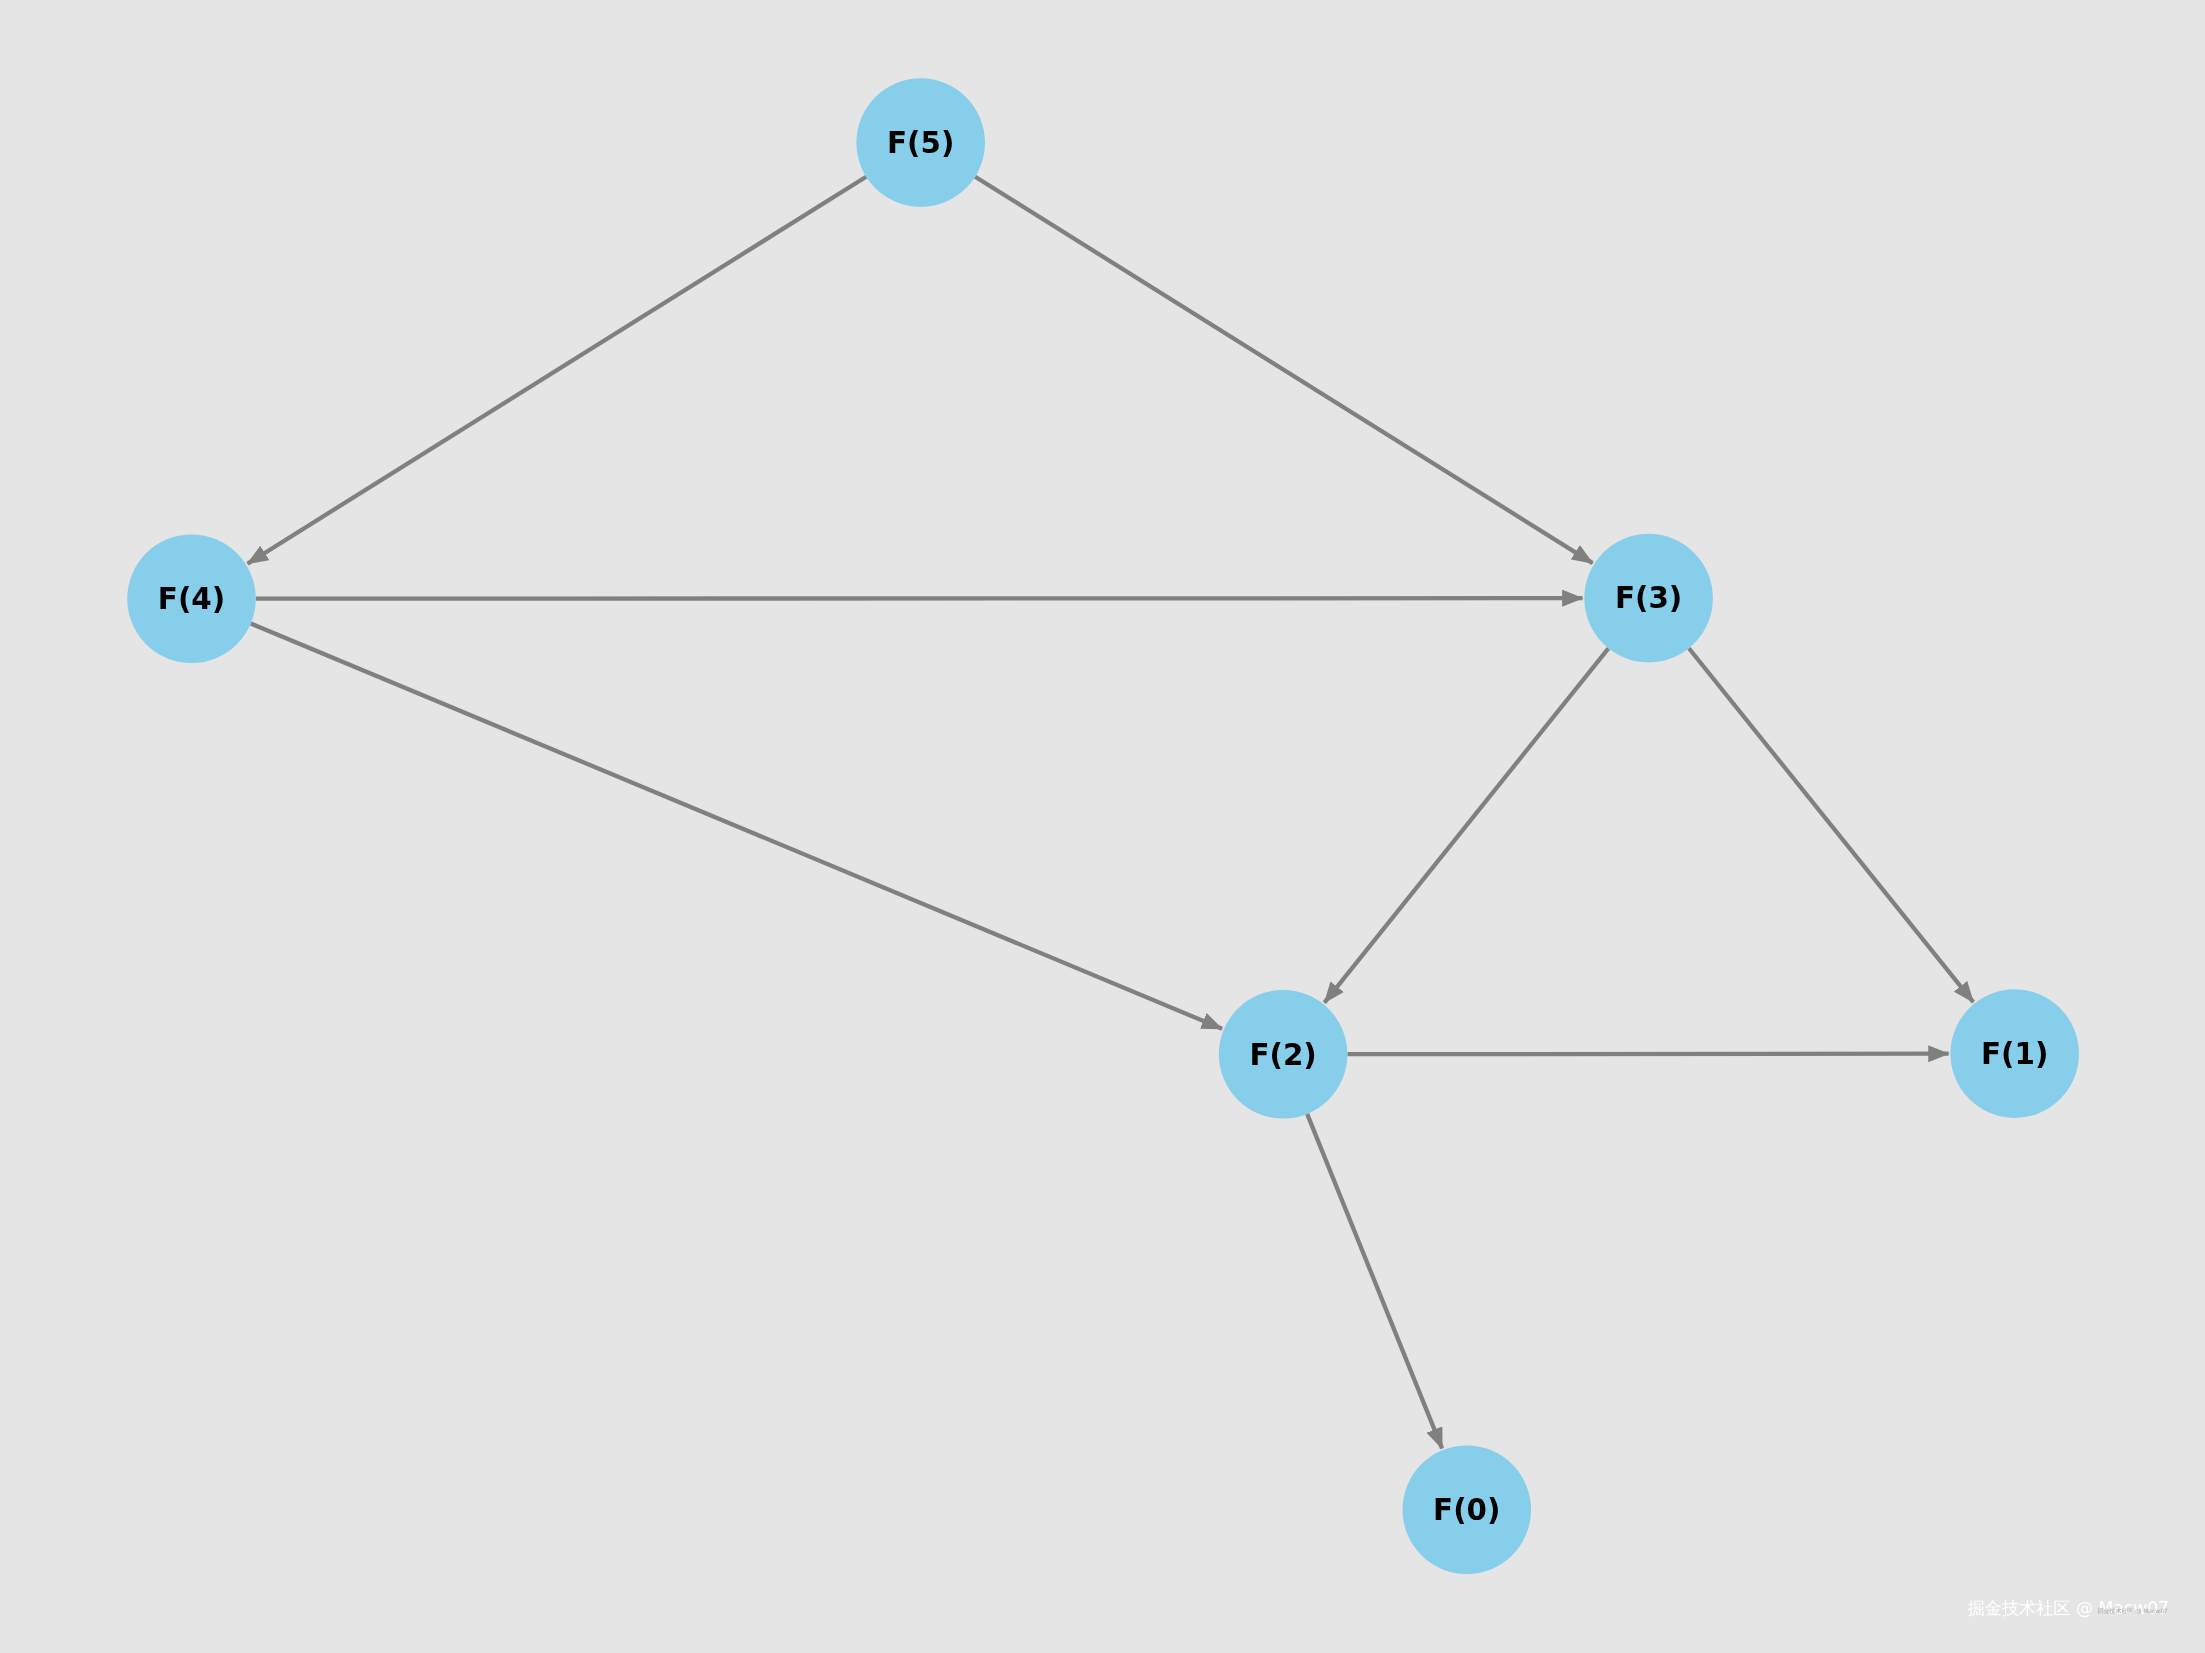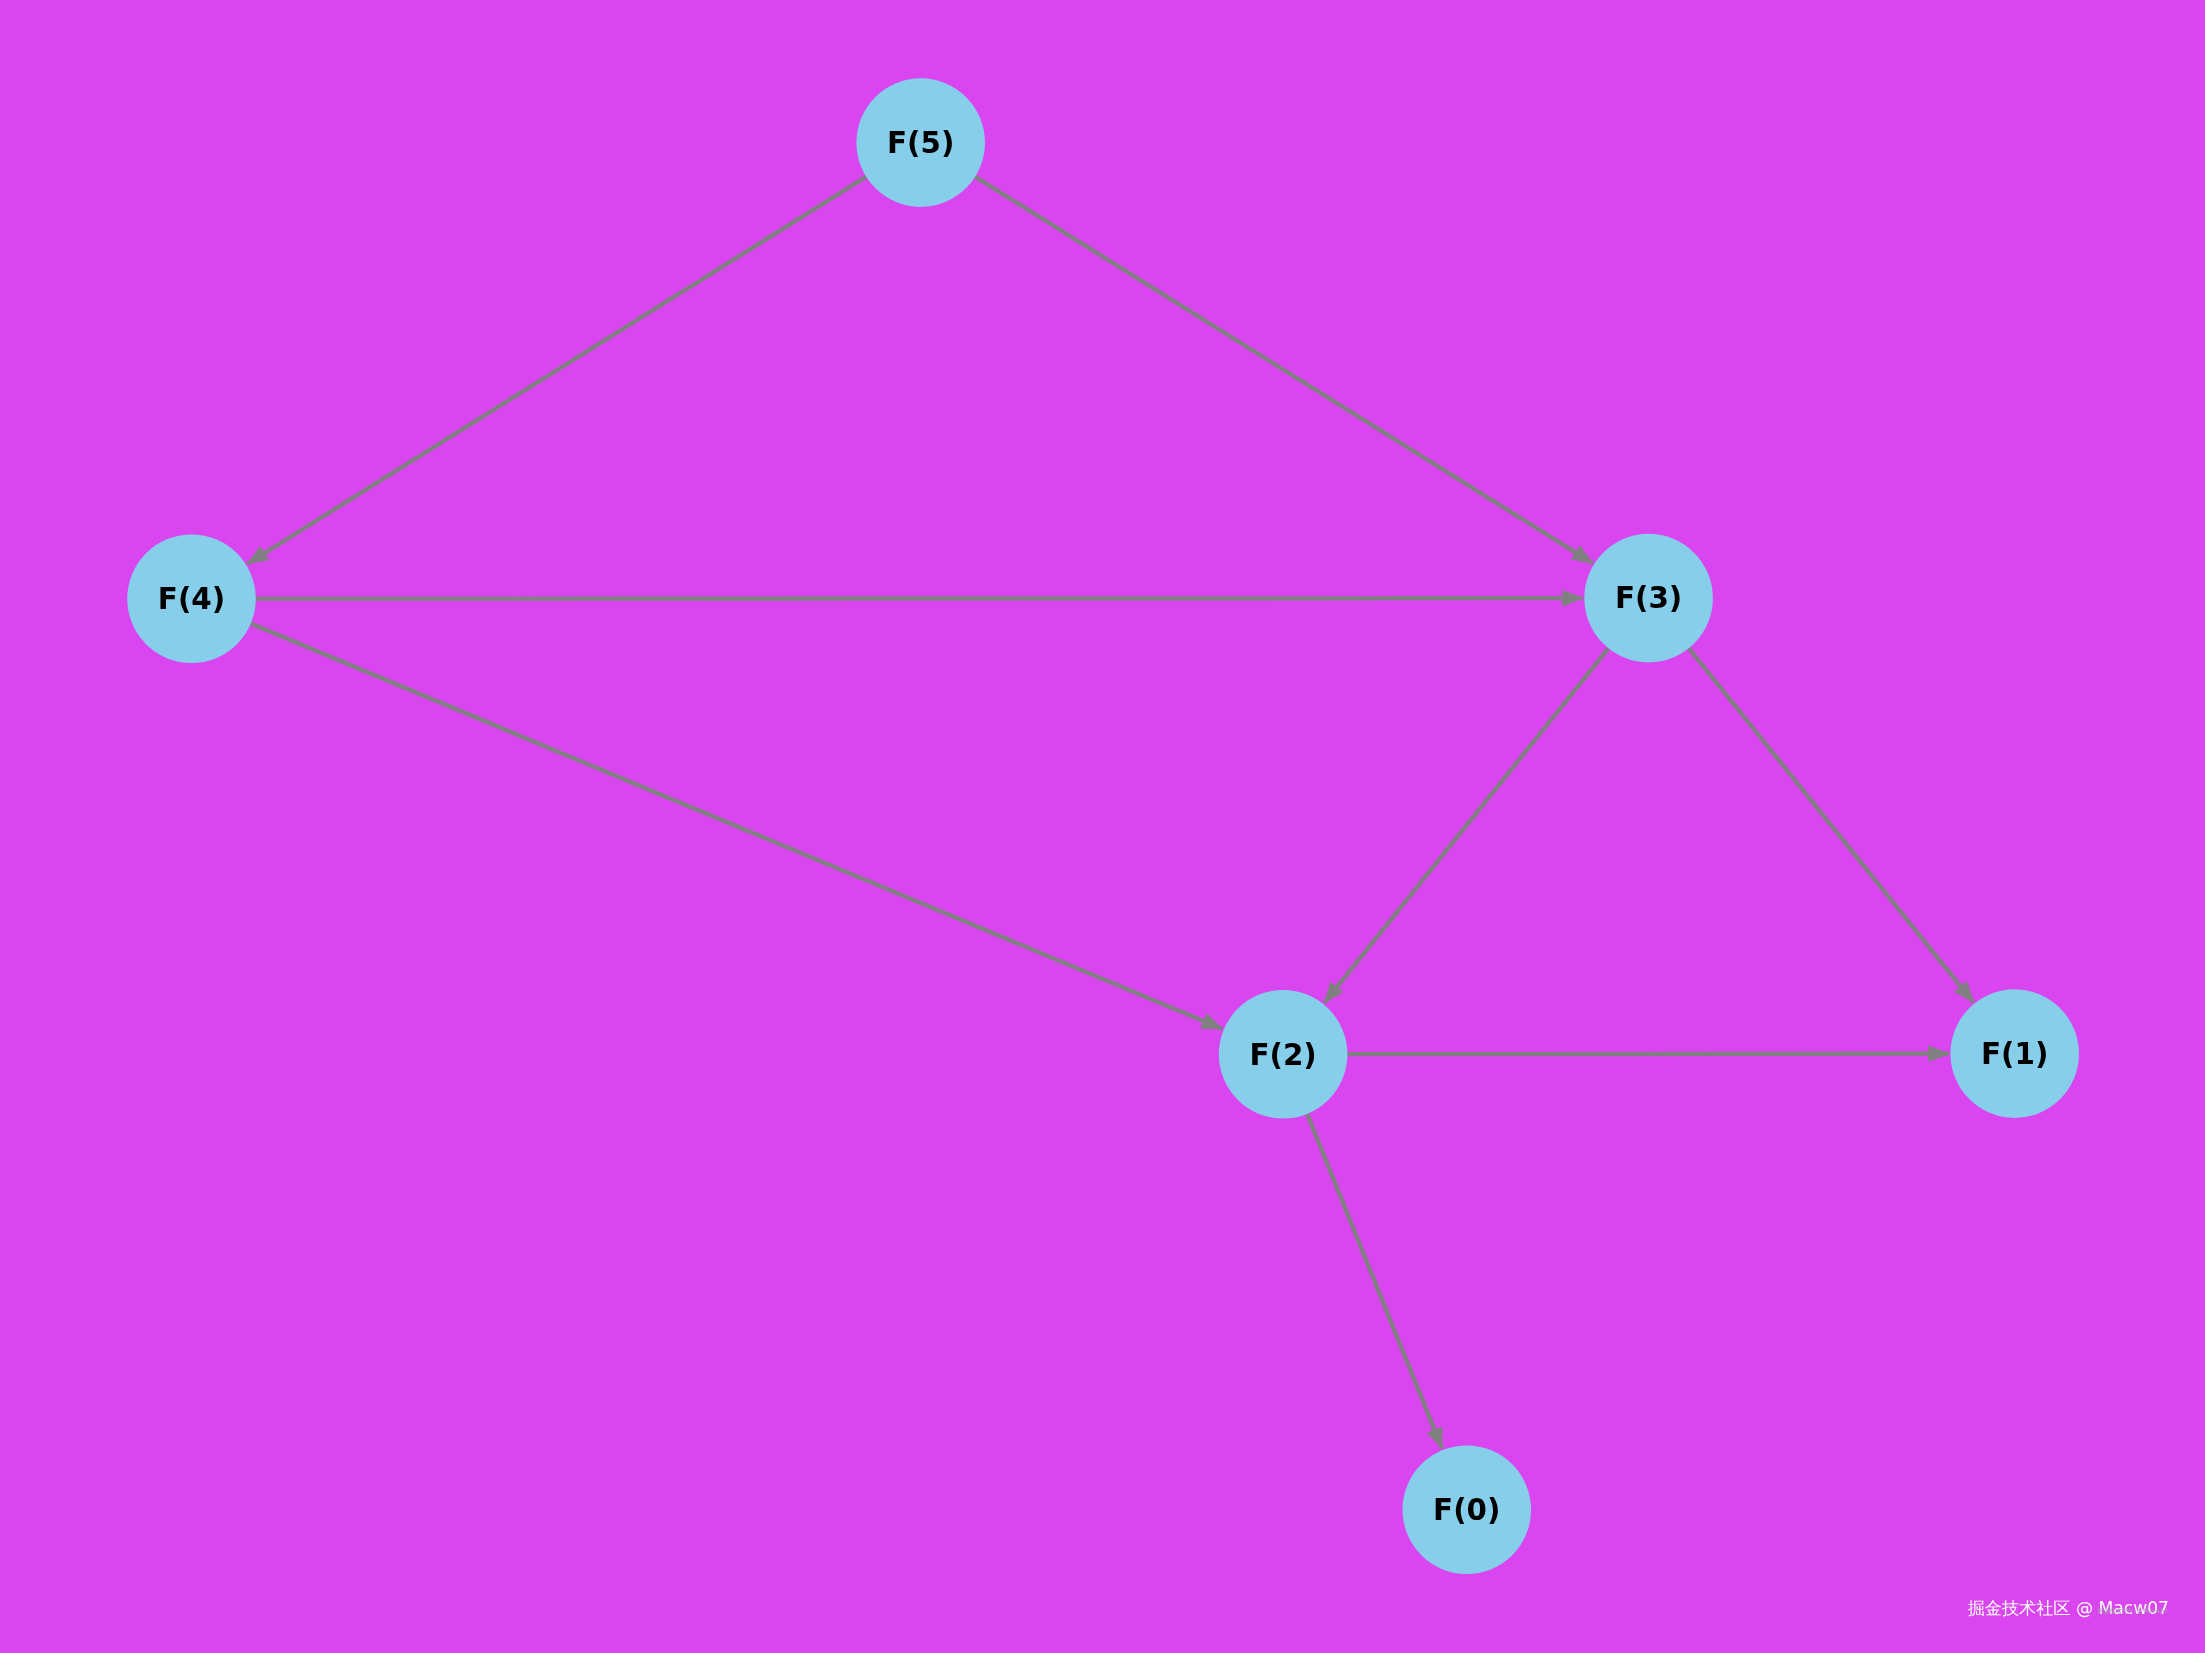--- a/index.html
+++ b/index.html
@@ -7,21 +7,21 @@
     padding: 0;
     background: #ffffff;
     font-family: "DejaVu Sans", sans-serif;
   }
   .stage {
     position: relative;
     width: 100vw;
     height: 75vw; 
     max-height: 100vh;
     overflow: hidden;
-    background: #d946ef;
+    background: #e5e5e5;
   }
   svg.graph {
     display: block;
     width: 100%;
     height: 100%;
   }
   .node-label {
     font-family: "DejaVu Sans", sans-serif;
     font-weight: bold;
     text-anchor: middle;

